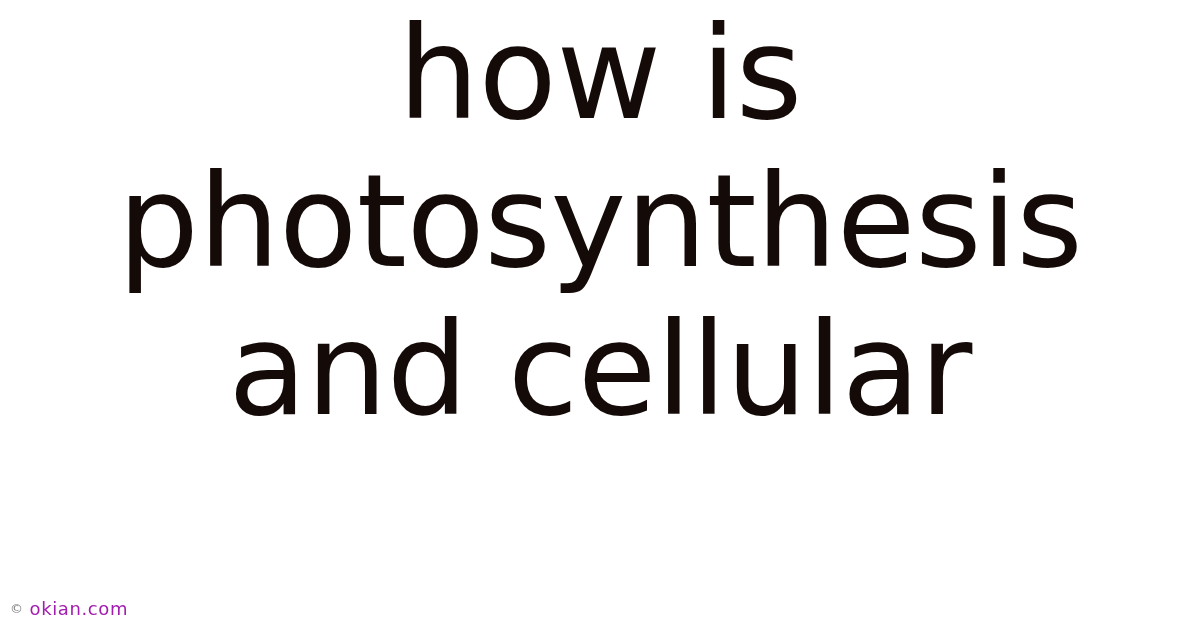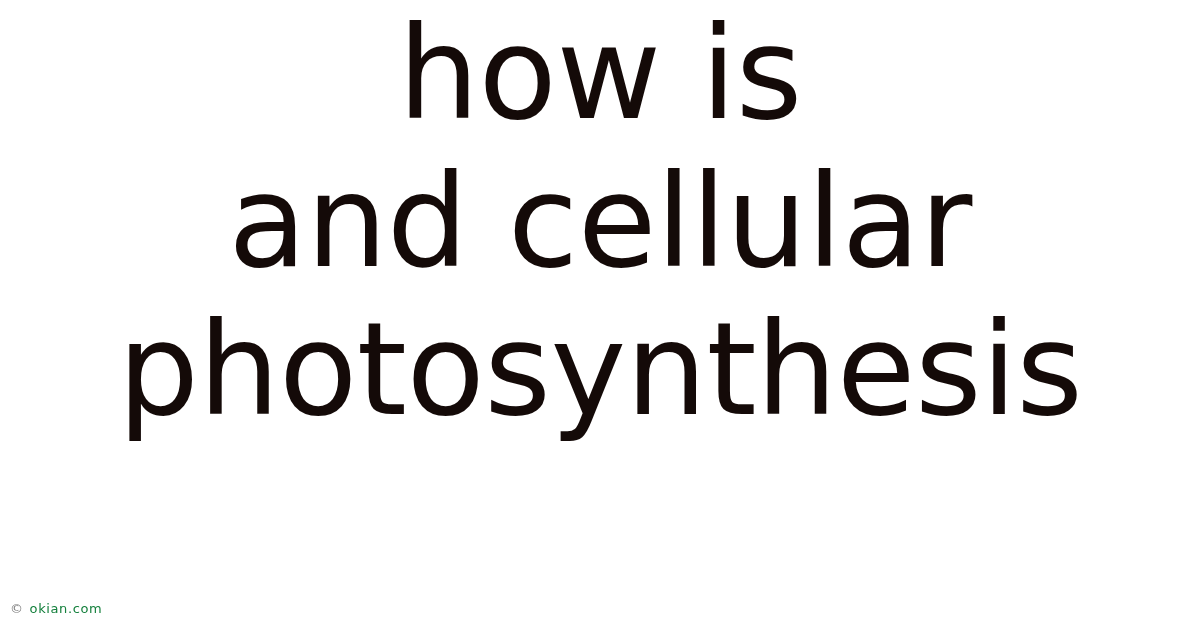--- a/index.html
+++ b/index.html
@@ -71,36 +71,36 @@
     white-space: nowrap;
   }
 
   .credit .copy-mark {
     color: #7a7a7a;
     font-size: 13px;
     line-height: 15px;
   }
 
   .credit .credit-text {
-    color: #15803d;
-    font-size: 13px;
+    color: #a21caf;
+    font-size: 18px;
     line-height: 15px;
     letter-spacing: 0.6px;
   }
 </style>
 </head>
 <body>
 
 <div class="canvas">
 
   <div class="headline-wrap">
     <h1 class="headline">
       <span class="line">how is</span>
+      <span class="line">photosynthesis</span>
       <span class="line">and cellular</span>
-      <span class="line">photosynthesis</span>
     </h1>
   </div>
 
   <div class="credit">
     <span class="copy-mark">©</span>
     <span class="credit-text">okian.com</span>
   </div>
 
 </div>
 

